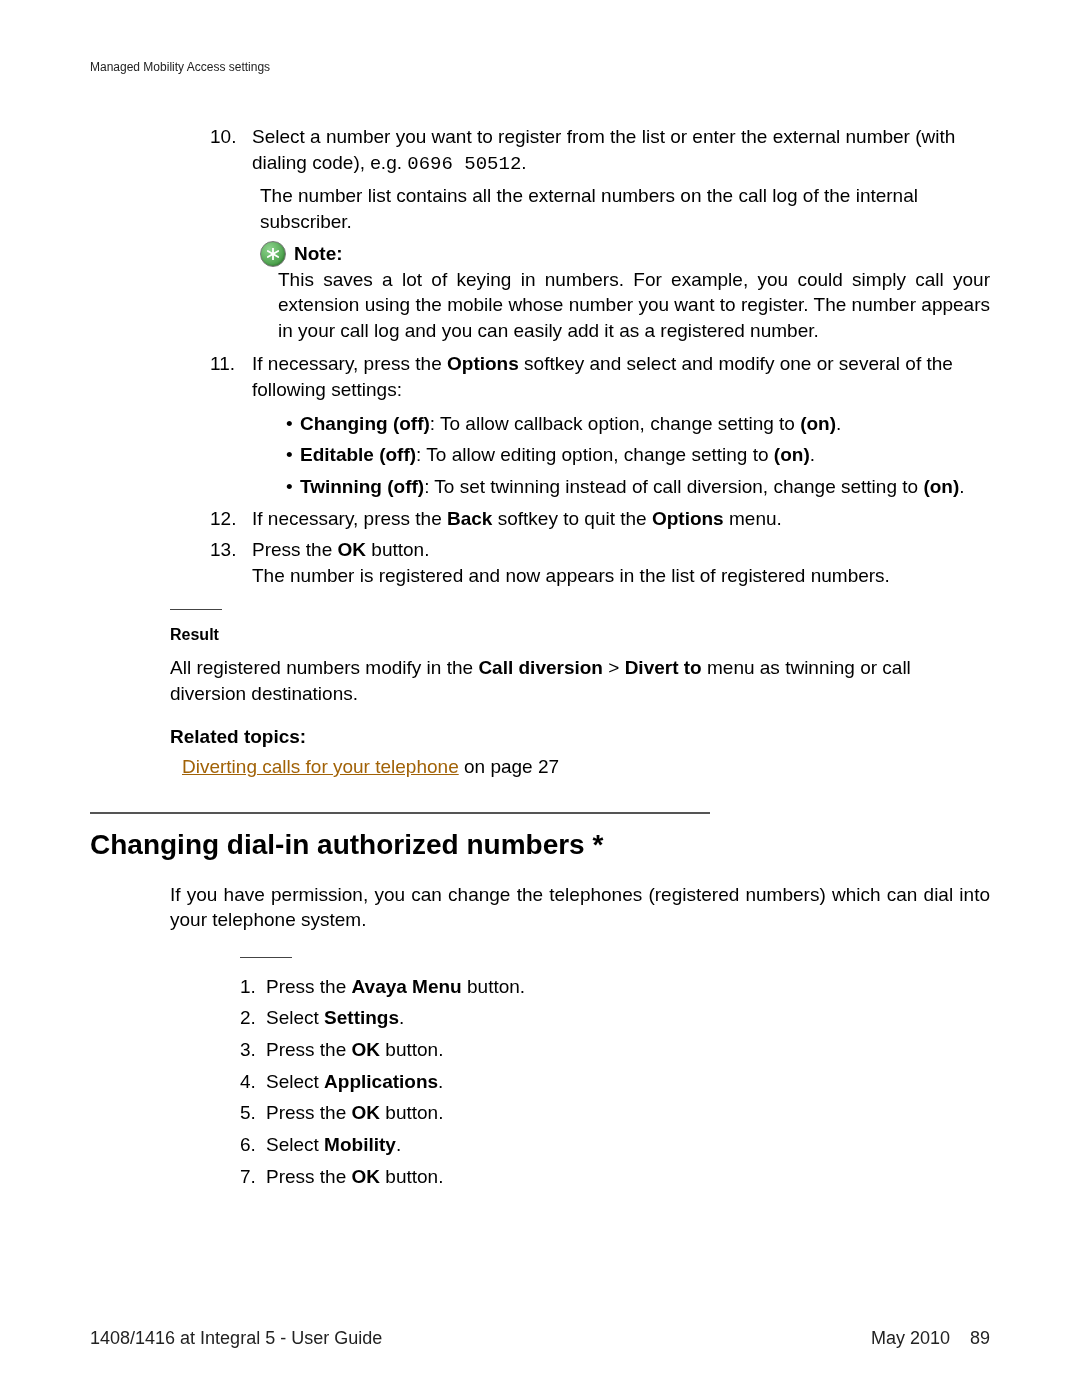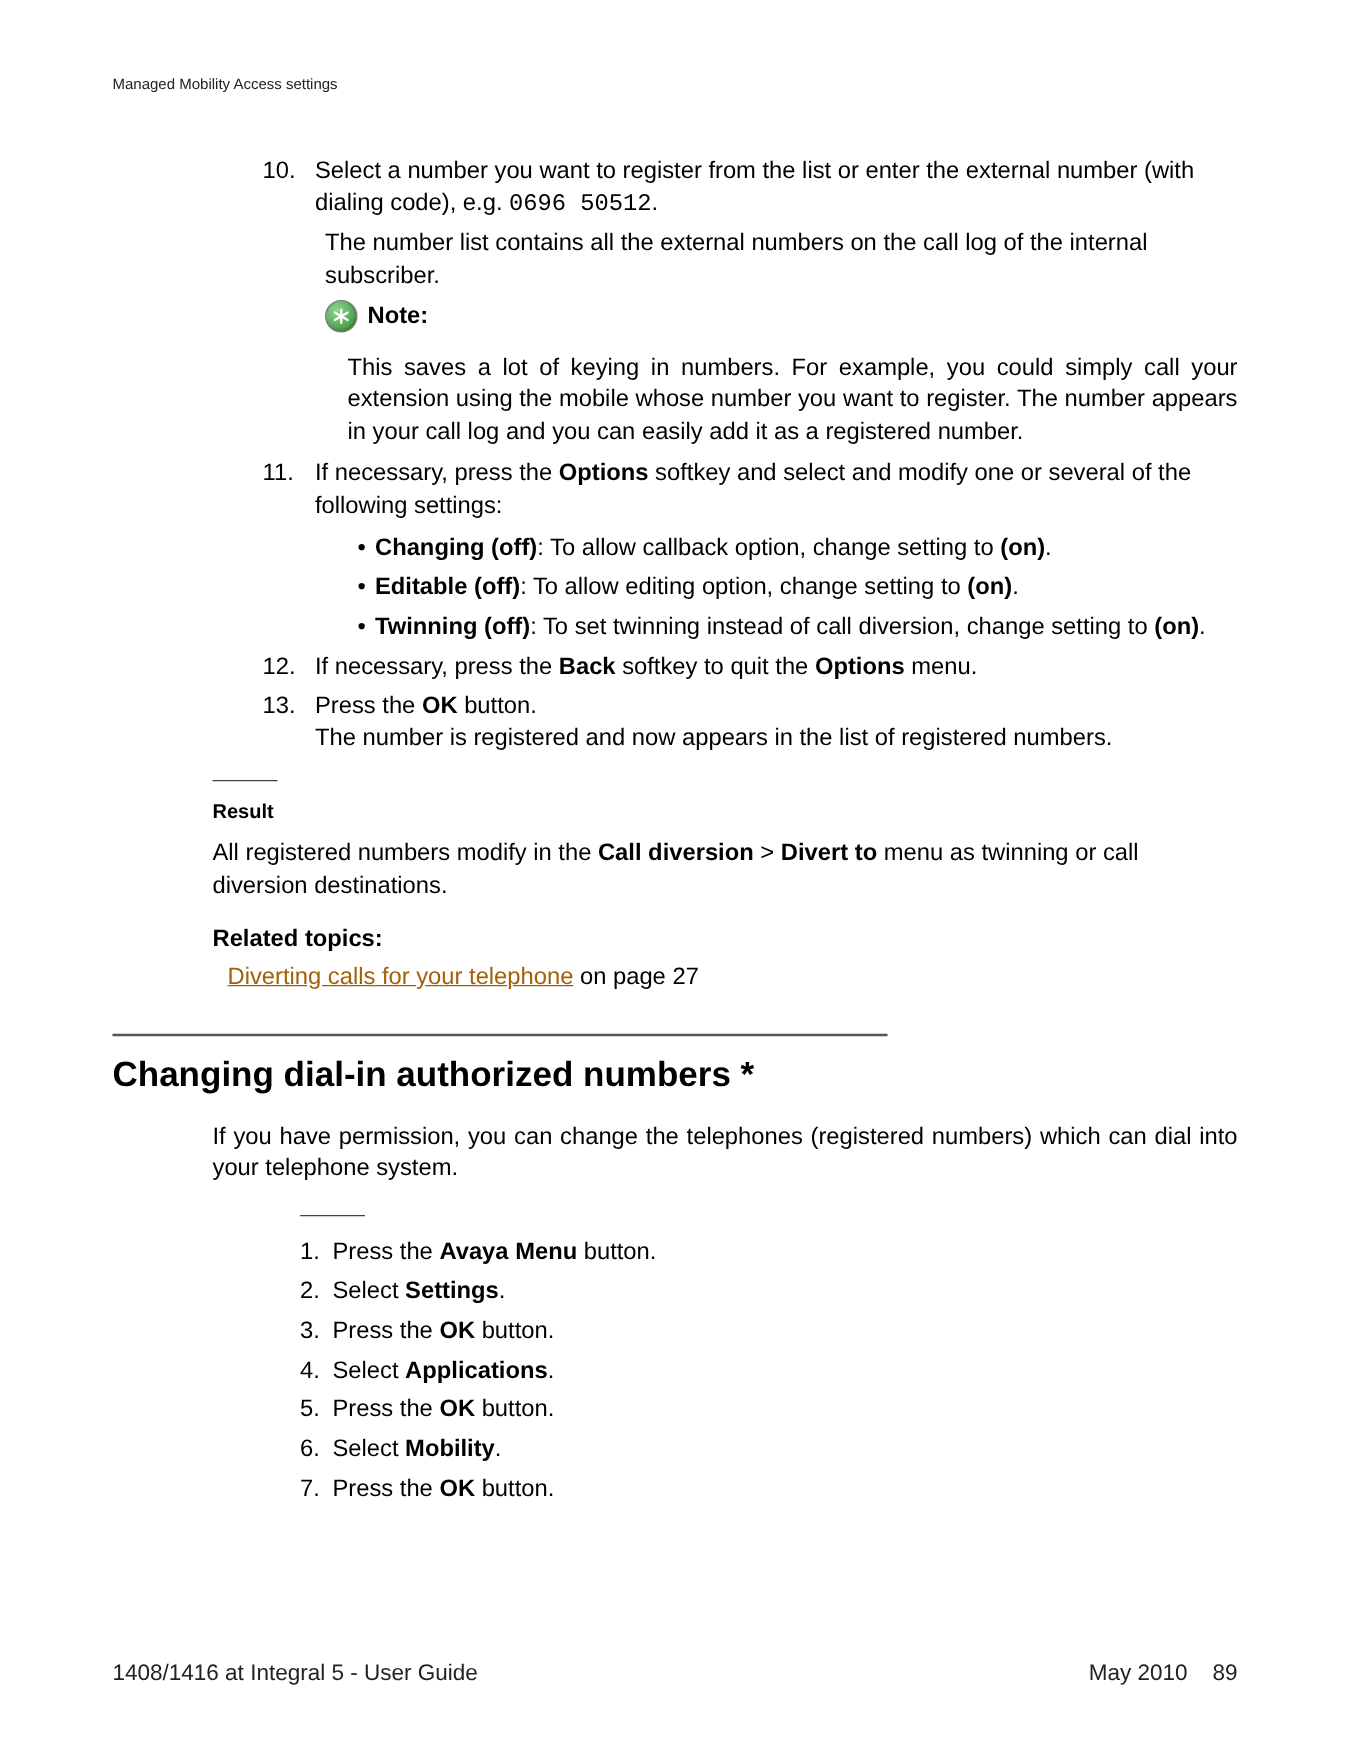--- a/index.html
+++ b/index.html
@@ -46,21 +46,21 @@
   .sub-block {
     margin: 6px 0 0 8px;
   }
   .code {
     font-family: "Courier New", monospace;
   }
   .note-row {
     display: flex;
     align-items: flex-start;
     gap: 8px;
-    margin: 6px 0 16px 8px;
+    margin: 6px 0 0 8px;
   }
   .note-icon {
     width: 24px;
     height: 24px;
     border-radius: 50%;
     background: #3a9a3a;
     background: radial-gradient(circle at 35% 30%, #8fd48f, #2e8b2e);
     display: flex;
     align-items: center;
     justify-content: center;

